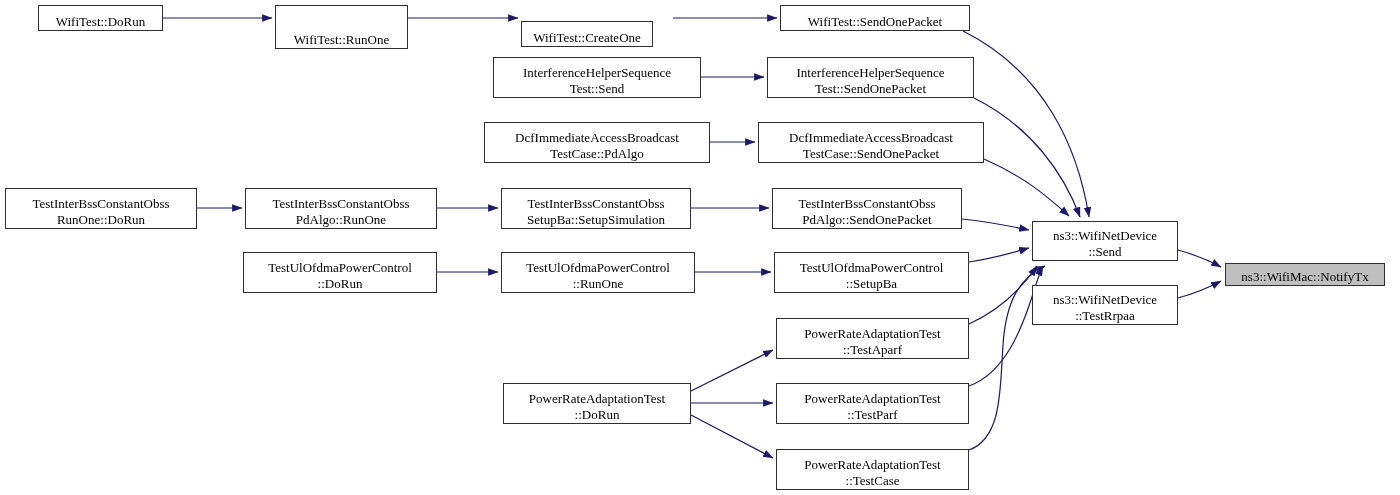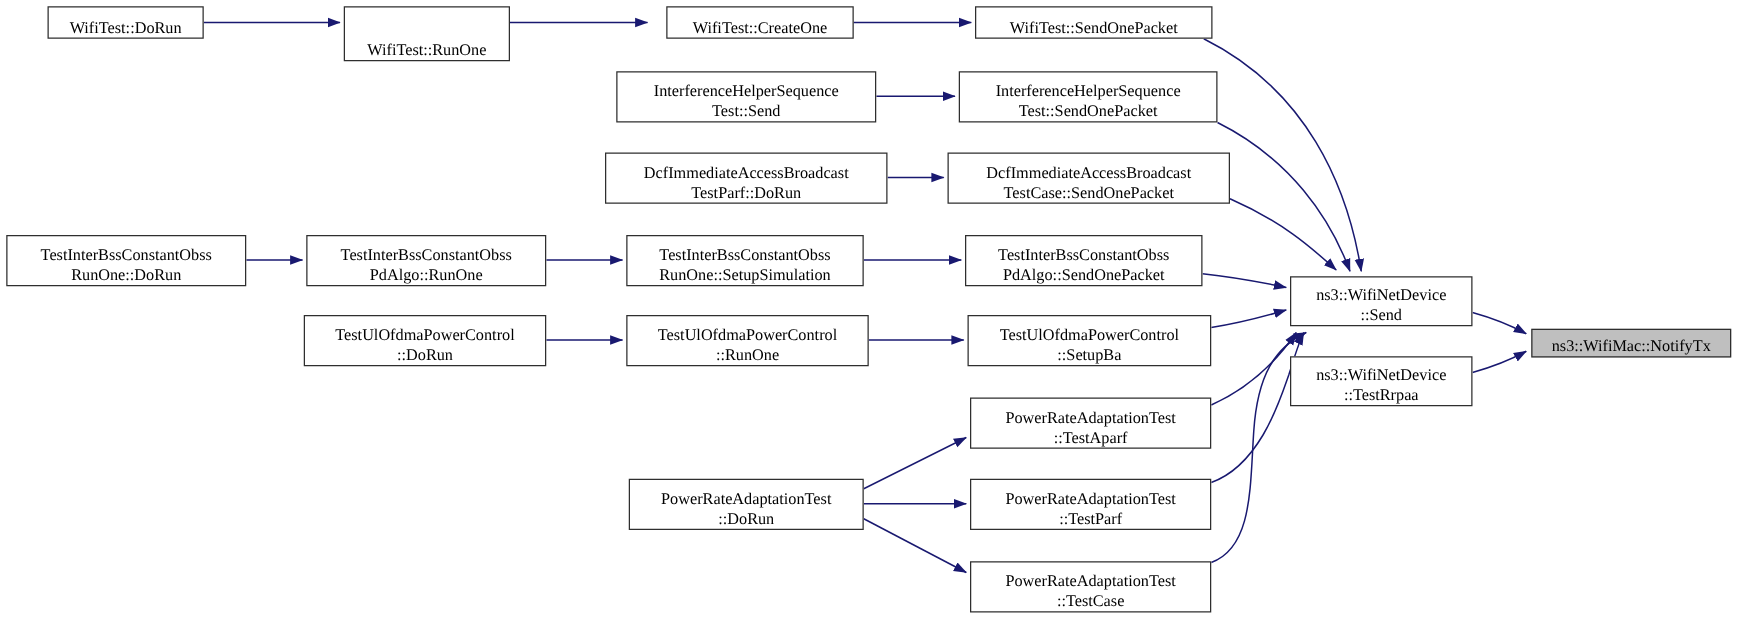--- a/index.html
+++ b/index.html
@@ -88,53 +88,53 @@
         <path class="edge-path" d="M1178,298 C1196,293 1210,287 1221,281" marker-end="url(#arrowhead)" stroke="#191970"></path>
       </g>
   </svg>
   <div id="node-layer">
       <div class="node" style="left: 38px; top: 5px; width: 125px; height: 26px;">
         <div class="nline">WifiTest::DoRun</div>
       </div>
       <div class="node" style="left: 275px; top: 5px; width: 133px; height: 44px;">
         <div class="nline">WifiTest::RunOne</div>
       </div>
-      <div class="node" style="left: 521px; top: 5px; width: 150px; height: 26px; margin-left: 12px;">
+      <div class="node" style="left: 521px; top: 21px; width: 132px; height: 26px;">
         <div class="nline">WifiTest::CreateOne</div>
       </div>
       <div class="node" style="left: 780px; top: 5px; width: 190px; height: 26px;">
         <div class="nline">WifiTest::SendOnePacket</div>
       </div>
       <div class="node" style="left: 493px; top: 57px; width: 208px; height: 41px;">
         <div class="nline">InterferenceHelperSequence</div>
         <div class="nline">Test::Send</div>
       </div>
       <div class="node" style="left: 767px; top: 57px; width: 207px; height: 41px;">
         <div class="nline">InterferenceHelperSequence</div>
         <div class="nline">Test::SendOnePacket</div>
       </div>
       <div class="node" style="left: 484px; top: 122px; width: 226px; height: 41px;">
         <div class="nline">DcfImmediateAccessBroadcast</div>
-        <div class="nline">TestParf::DoRun</div>
+        <div class="nline">TestCase::PdAlgo</div>
       </div>
       <div class="node" style="left: 758px; top: 122px; width: 226px; height: 41px;">
         <div class="nline">DcfImmediateAccessBroadcast</div>
         <div class="nline">TestCase::SendOnePacket</div>
       </div>
       <div class="node" style="left: 5px; top: 188px; width: 192px; height: 41px;">
         <div class="nline">TestInterBssConstantObss</div>
         <div class="nline">RunOne::DoRun</div>
       </div>
       <div class="node" style="left: 245px; top: 188px; width: 192px; height: 41px;">
         <div class="nline">TestInterBssConstantObss</div>
         <div class="nline">PdAlgo::RunOne</div>
       </div>
       <div class="node" style="left: 501px; top: 188px; width: 190px; height: 41px;">
         <div class="nline">TestInterBssConstantObss</div>
-        <div class="nline">RunOne::SetupSimulation</div>
+        <div class="nline">SetupBa::SetupSimulation</div>
       </div>
       <div class="node" style="left: 772px; top: 188px; width: 190px; height: 41px;">
         <div class="nline">TestInterBssConstantObss</div>
         <div class="nline">PdAlgo::SendOnePacket</div>
       </div>
       <div class="node" style="left: 243px; top: 252px; width: 194px; height: 41px;">
         <div class="nline">TestUlOfdmaPowerControl</div>
         <div class="nline">::DoRun</div>
       </div>
       <div class="node" style="left: 501px; top: 252px; width: 194px; height: 41px;">

